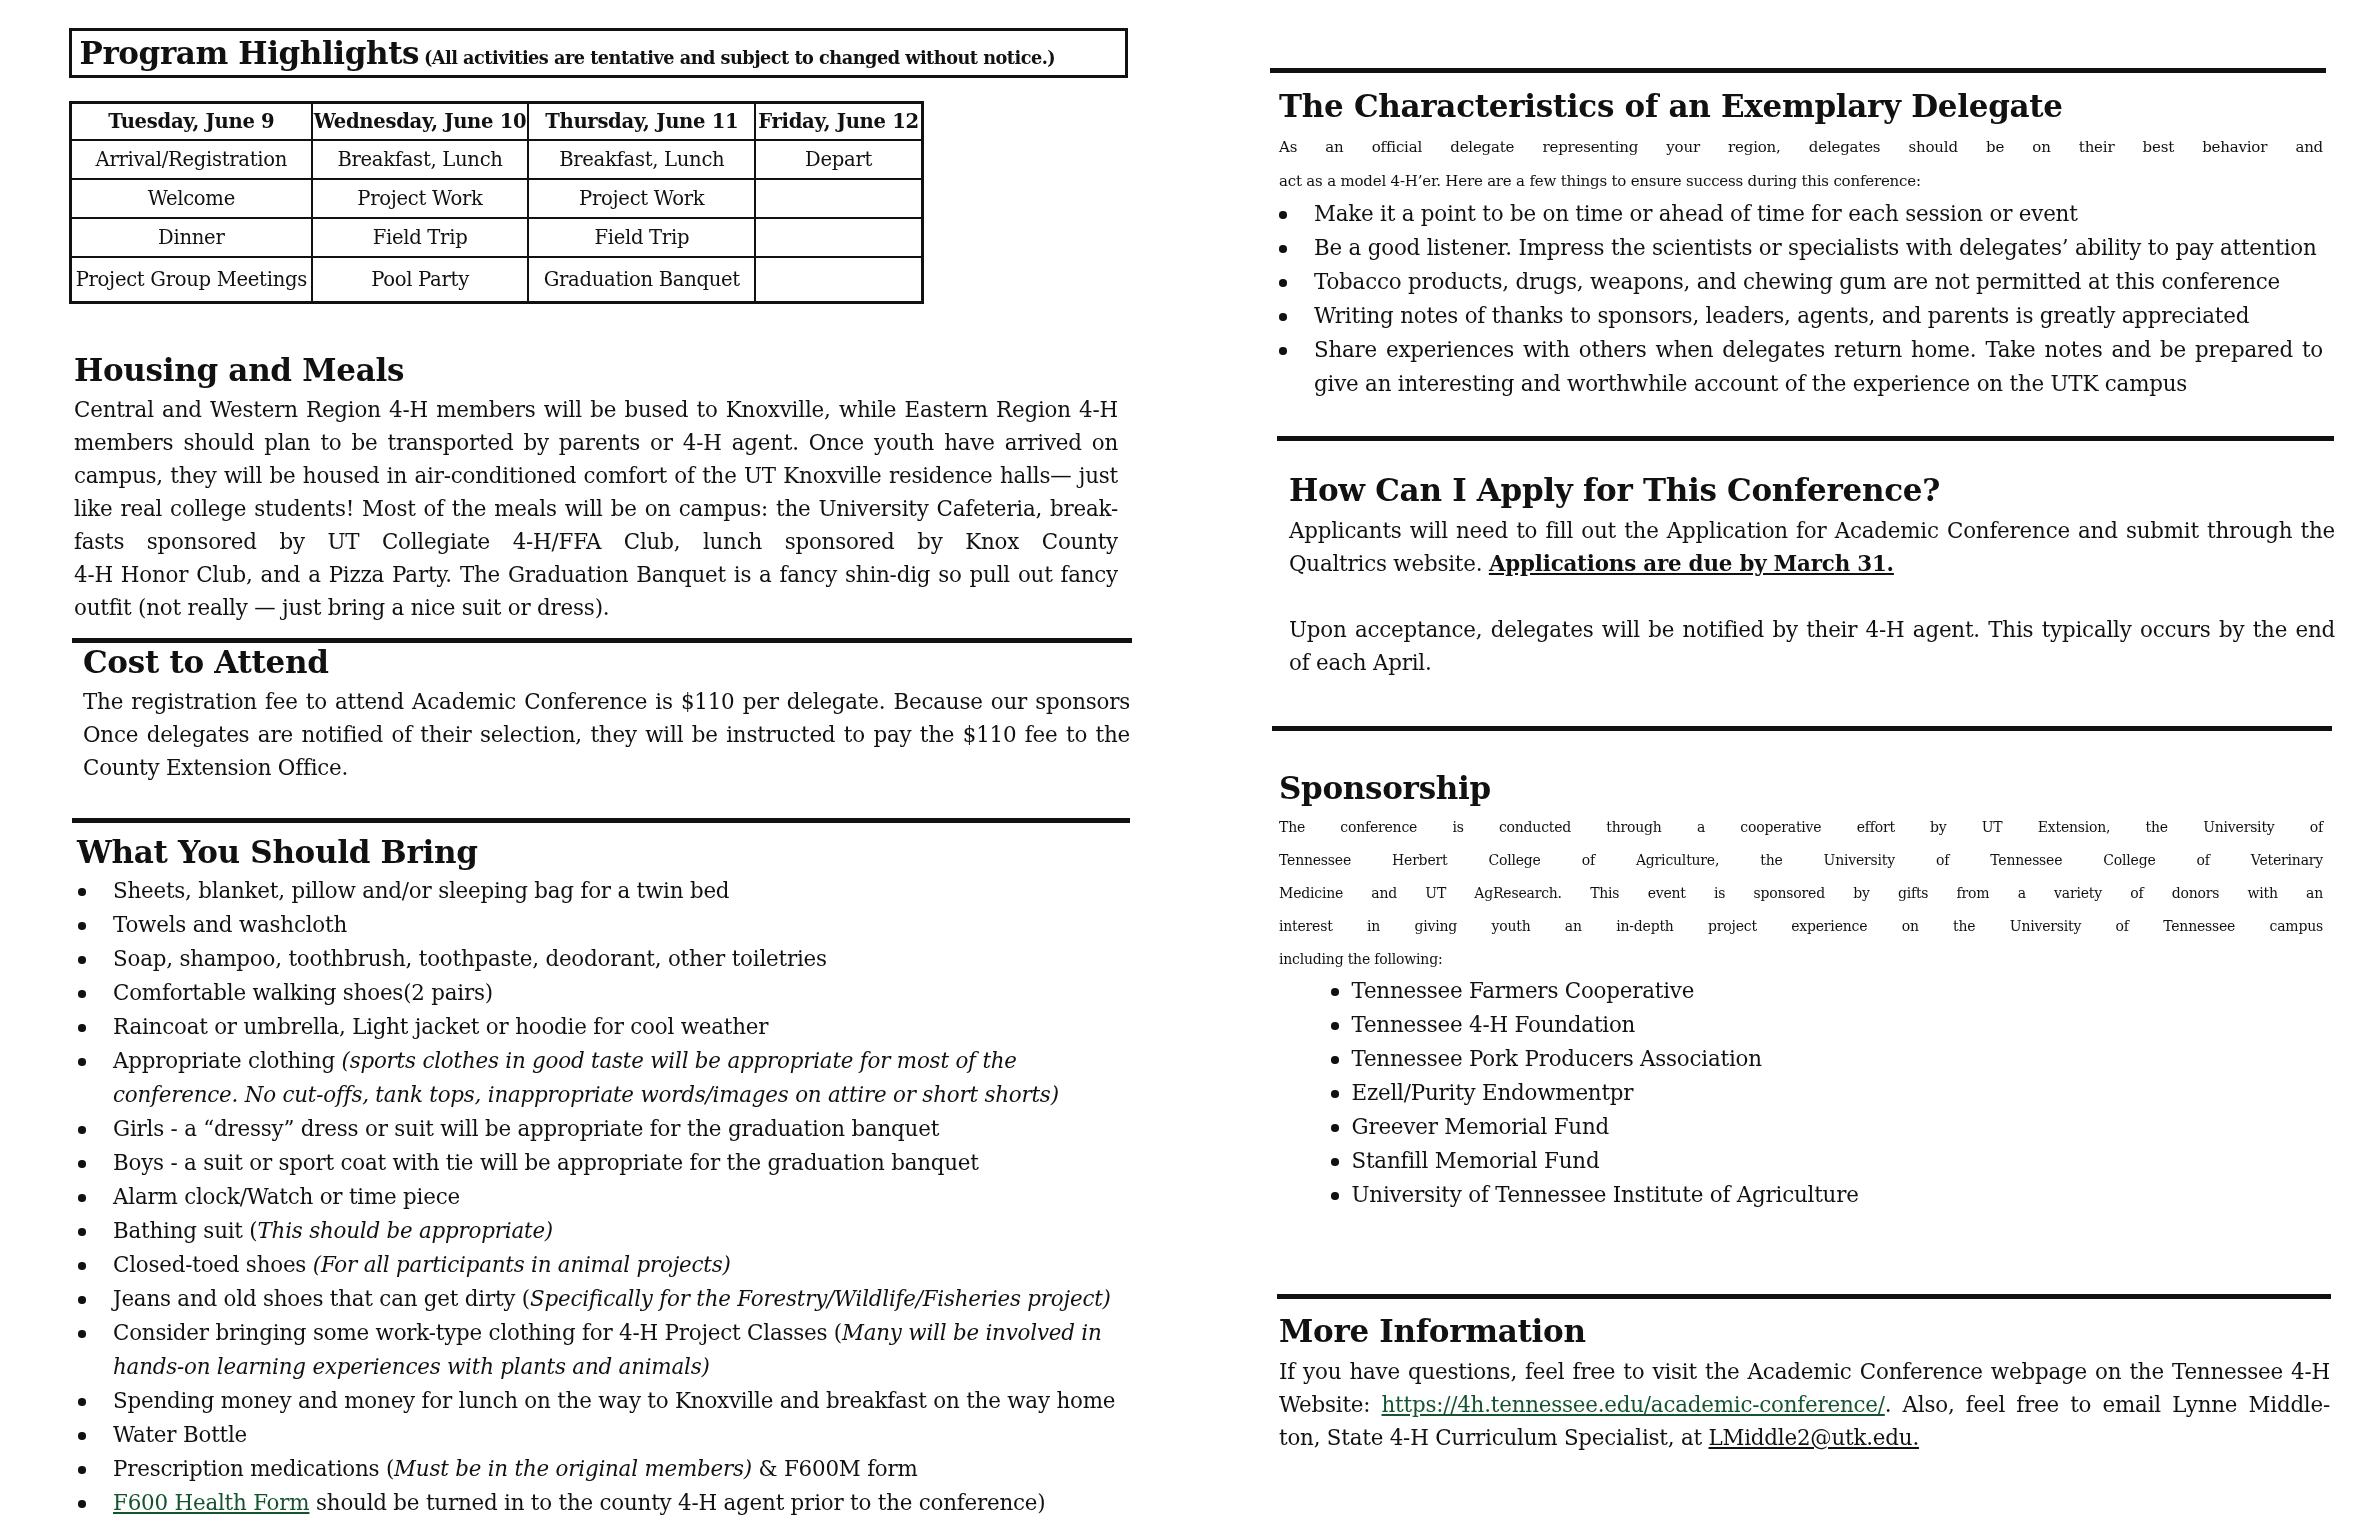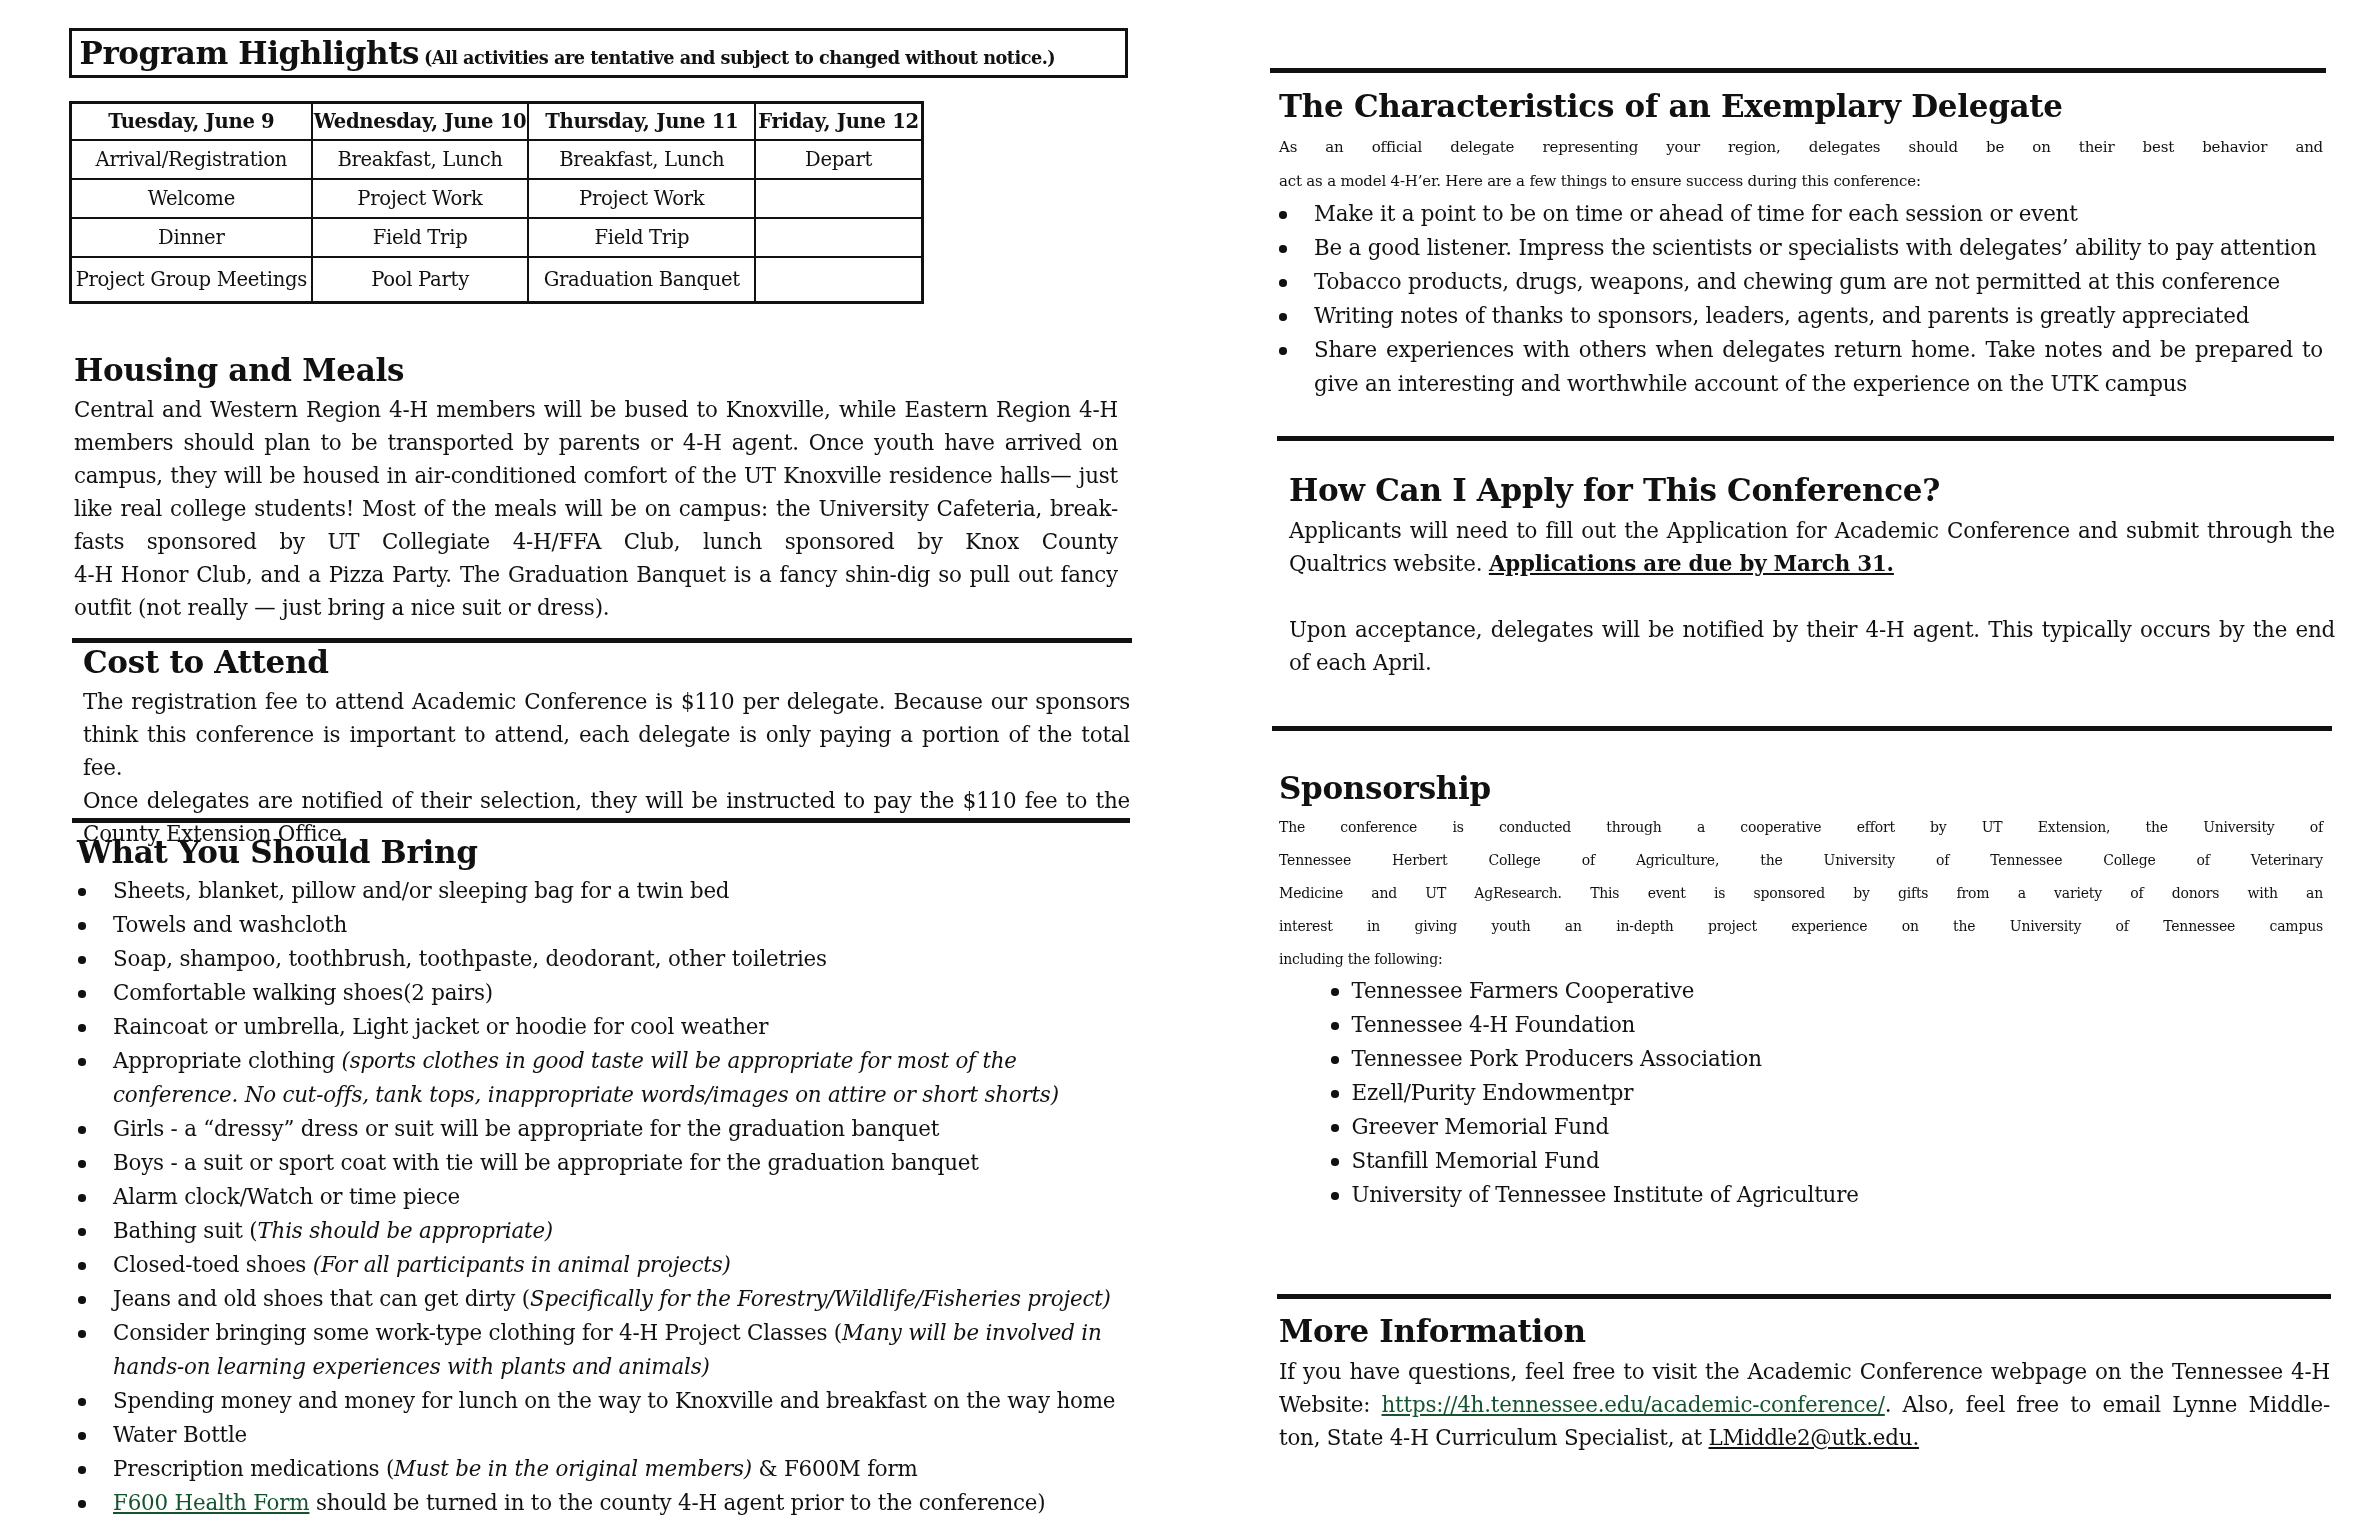--- a/index.html
+++ b/index.html
@@ -89,21 +89,20 @@
   <div style="text-align:justify; text-align-last:justify; word-spacing:13px;">fasts sponsored by UT Collegiate 4-H/FFA Club, lunch sponsored by Knox County</div>
   <div style="text-align:justify; text-align-last:justify;">4-H Honor Club, and a Pizza Party.  The Graduation Banquet is a fancy shin-dig so pull out fancy</div>
   <div>outfit (not really — just bring a nice suit or dress).</div>
 </div>
 
 <div class="rule" style="left:72px; top:638px; width:1060px;"></div>
 
 <div class="h2" style="left:83px; top:644px;">Cost to Attend</div>
 <div class="abs" style="left:83px; top:685px; width:1047px; font-size:21.4px; line-height:33px; letter-spacing:-0.2px;">
   <div style="text-align:justify; text-align-last:justify;">The registration fee to attend Academic Conference is $110 per delegate. Because our sponsors</div>
-  <div style="text-align:justify; text-align-last:justify;">think this conference is important to attend, each delegate is only paying a portion of the total fee.</div>
   <div style="text-align:justify; text-align-last:justify;">Once delegates are notified of their selection, they will be instructed to pay the $110 fee to the</div>
   <div>County Extension Office.</div>
 </div>
 
 <div class="rule" style="left:72px; top:818px; width:1058px;"></div>
 
 <div class="h2" style="left:77px; top:834px;">What You Should Bring</div>
 <ul class="blist" style="left:78px; top:874px; width:1053px;">
   <li><span class="dot"></span><span>Sheets, blanket, pillow and/or sleeping bag for a twin bed</span></li>
   <li><span class="dot"></span><span>Towels and washcloth</span></li>

